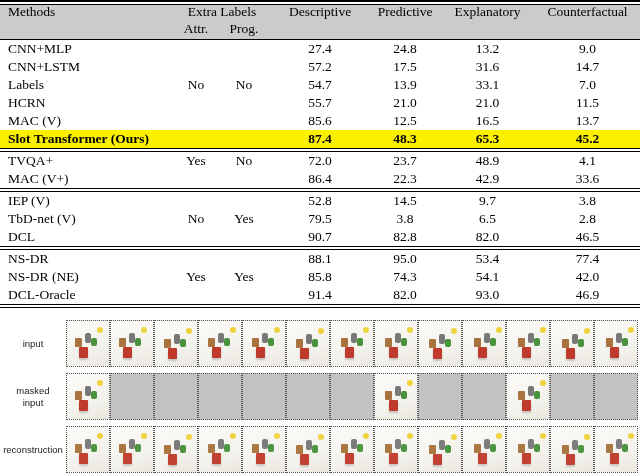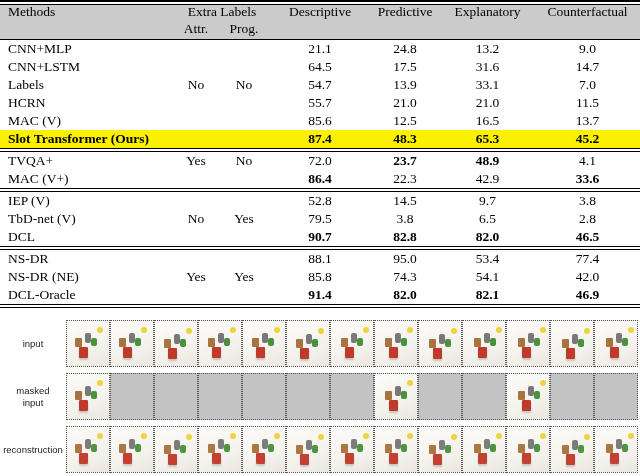--- a/index.html
+++ b/index.html
@@ -17,21 +17,21 @@
   }
   thead { border-bottom:1px solid #000; }
   thead th {
     font-weight:normal; padding:0; height:17px; vertical-align:top;
     text-align:center; font-size:13.5px;
   }
   thead th.methods { text-align:left; padding-left:8px; }
   tbody td { height:18px; padding:0; text-align:center; white-space:nowrap; }
   td.method { text-align:left; padding-left:8px; }
   tr.sep td { height:2px; border-top:1px solid #000; border-bottom:1px solid #000; line-height:0; }
-  .b { font-weight:bold; }
+  .b { font-weight:normal; }
   tr.highlight td { font-weight:bold; }
 
   
   .figure { margin-top:12px; }
   .fig-row { display:flex; align-items:center; margin-bottom:6px; }
   .fig-label {
     width:66px; text-align:center; font-family:"Liberation Sans", sans-serif;
     font-size:9.5px; color:#222; line-height:1.2; white-space:pre-line;
   }
   .frames { display:flex; width:572px; }
@@ -74,30 +74,30 @@
       <tr>
         <th>Attr.</th>
         <th>Prog.</th>
       </tr>
     </thead>
     <tbody id="tbody">
         <tr>
           <td class="method">CNN+MLP</td>
           <td></td>
           <td></td>
-          <td>21.1</td>
+          <td>27.4</td>
           <td>24.8</td>
           <td>13.2</td>
           <td>9.0</td>
         </tr>
         <tr>
           <td class="method">CNN+LSTM</td>
           <td></td>
           <td></td>
-          <td>64.5</td>
+          <td>57.2</td>
           <td>17.5</td>
           <td>31.6</td>
           <td>14.7</td>
         </tr>
         <tr>
           <td class="method">Labels</td>
           <td>No</td>
           <td>No</td>
           <td>54.7</td>
           <td>13.9</td>
@@ -202,21 +202,21 @@
           <td>74.3</td>
           <td>54.1</td>
           <td>42.0</td>
         </tr>
         <tr>
           <td class="method">DCL-Oracle</td>
           <td></td>
           <td></td>
           <td class="b">91.4</td>
           <td class="b">82.0</td>
-          <td class="b">82.1</td>
+          <td class="b">93.0</td>
           <td class="b">46.9</td>
         </tr>
       </tbody>
   </table>
 
   <div class="rule-bottom"></div>
 
   <div class="figure" id="figure">
       <div class="fig-row">
         <div class="fig-label">input</div>

